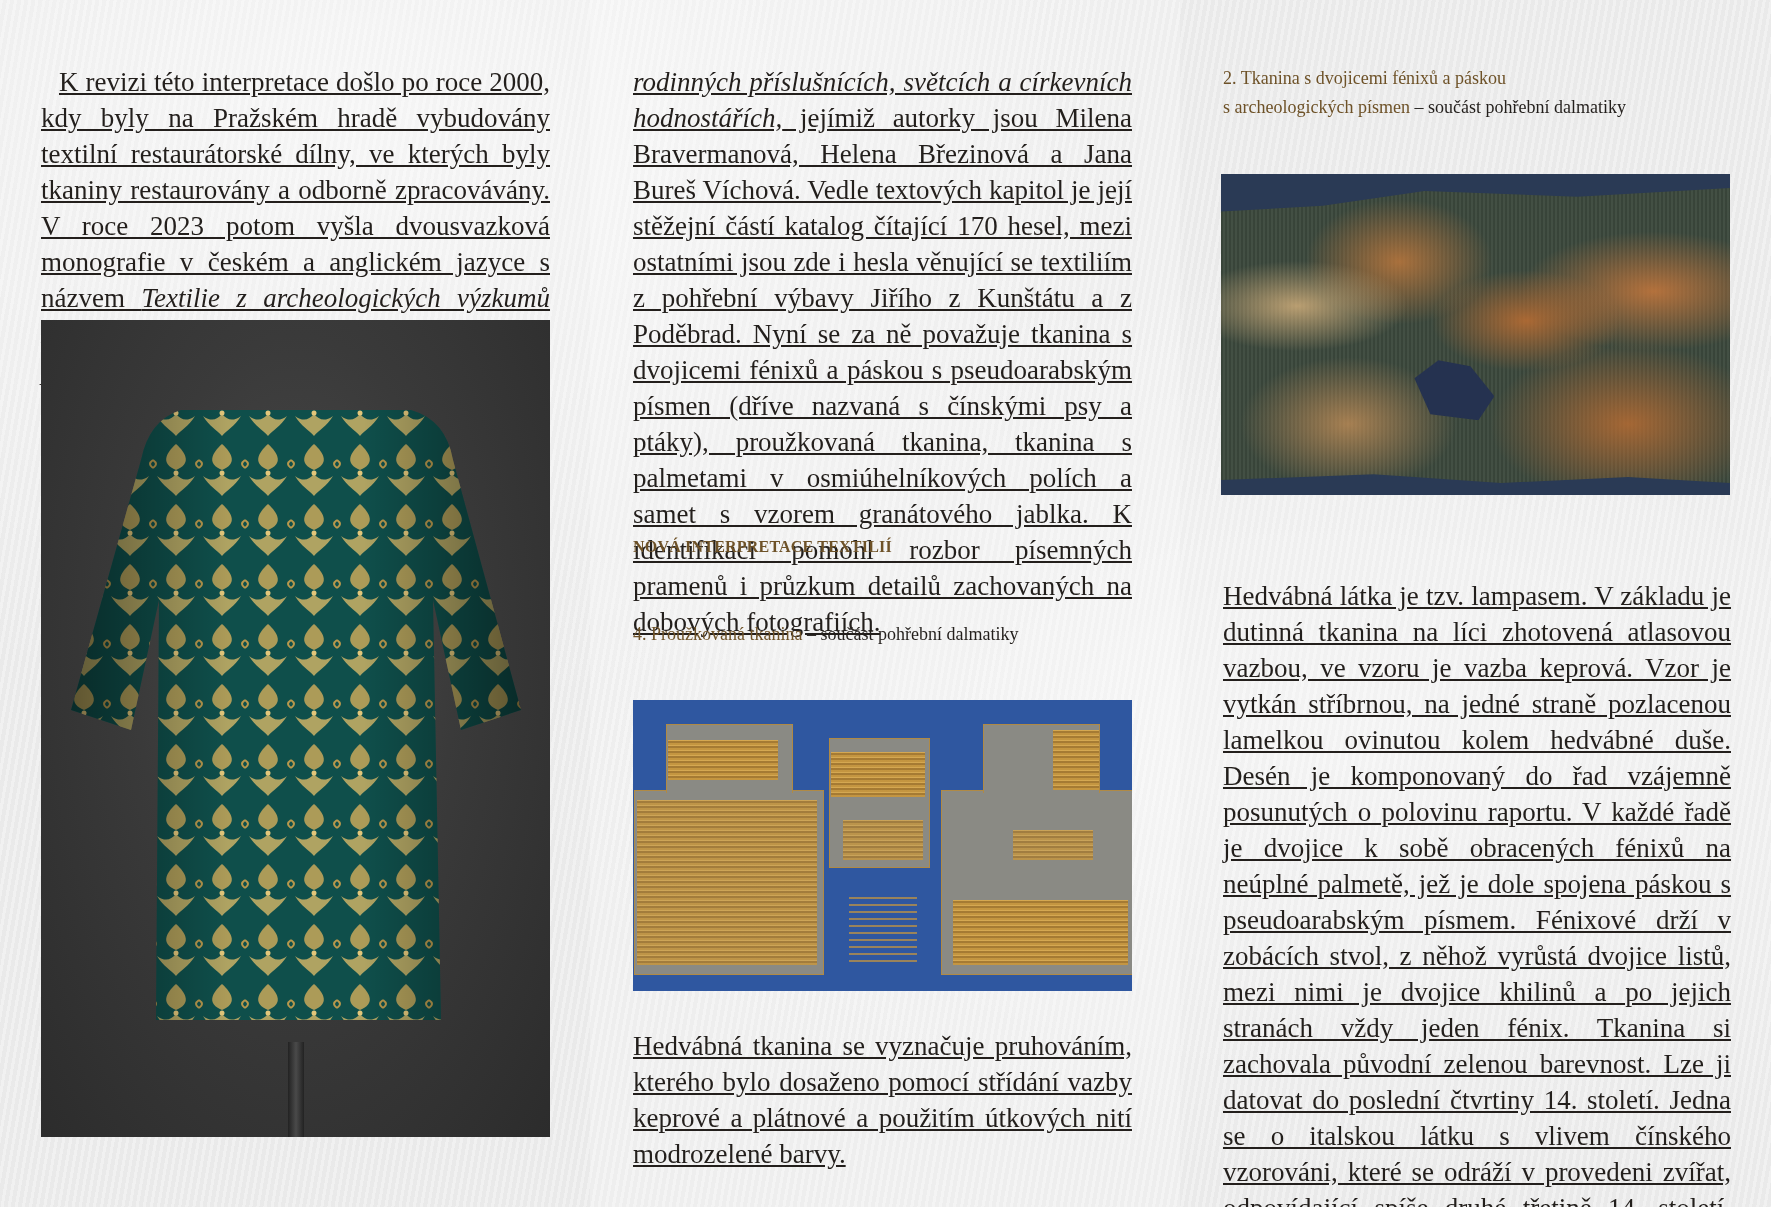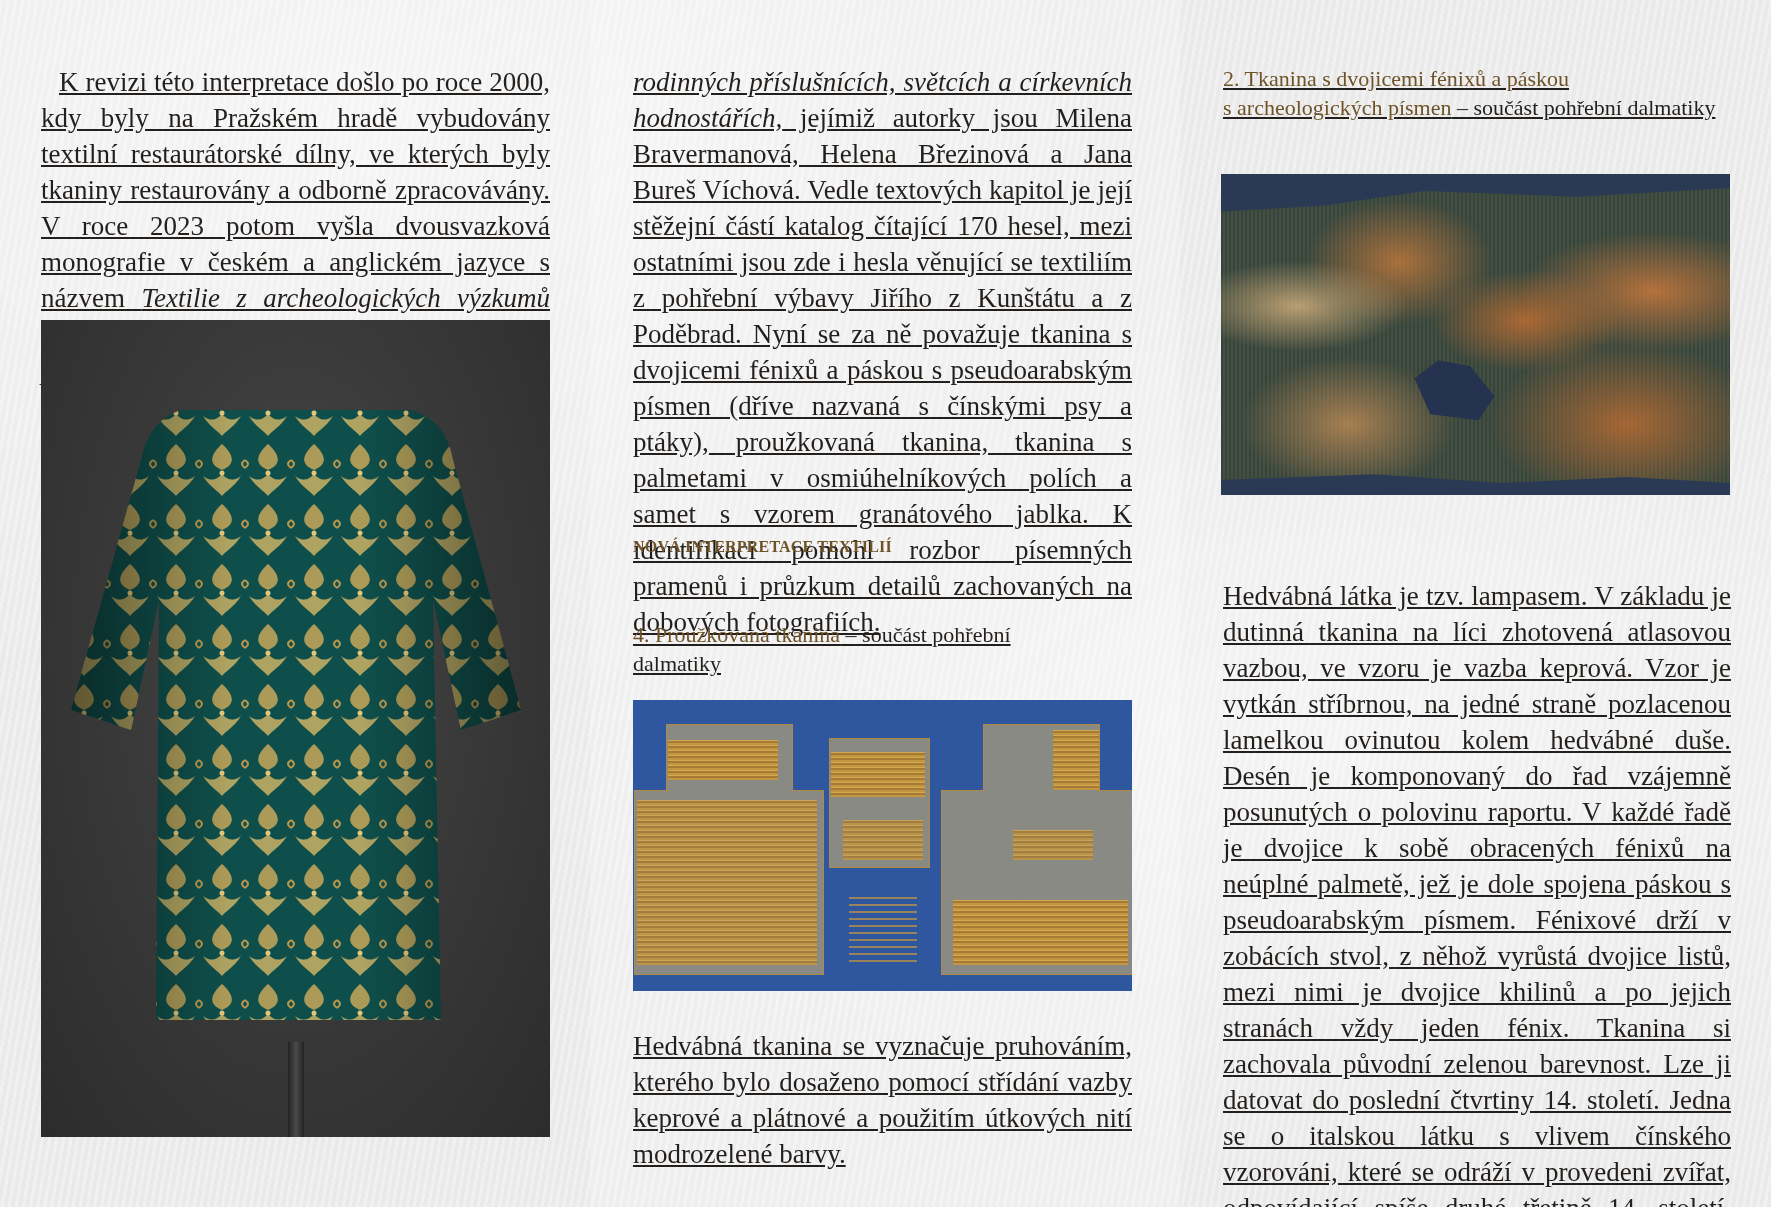--- a/index.html
+++ b/index.html
@@ -35,23 +35,22 @@
     font-family: "Liberation Serif", "DejaVu Serif", serif;
     font-weight: bold;
     color: #6e5228;
     font-size: 16px;
     line-height: 29px;
     letter-spacing: 0.2px;
   }
   .subhead { color: #6e5228; }
   .caption {
     position: absolute;
-    font-size: 22px;
+    font-size: 18px;
     line-height: 29.2px;
-    text-decoration: underline;
   }
 
   .photo { position: absolute; overflow: hidden; }
 
   
   .photo-dalmatic {
     left: 41px; top: 320px; width: 509px; height: 817px;
     background: radial-gradient(ellipse at 50% 40%, #4a4a4a 0, #3a3a3a 45%, #2c2c2c 100%);
   }
   .dalmatic-garment {

